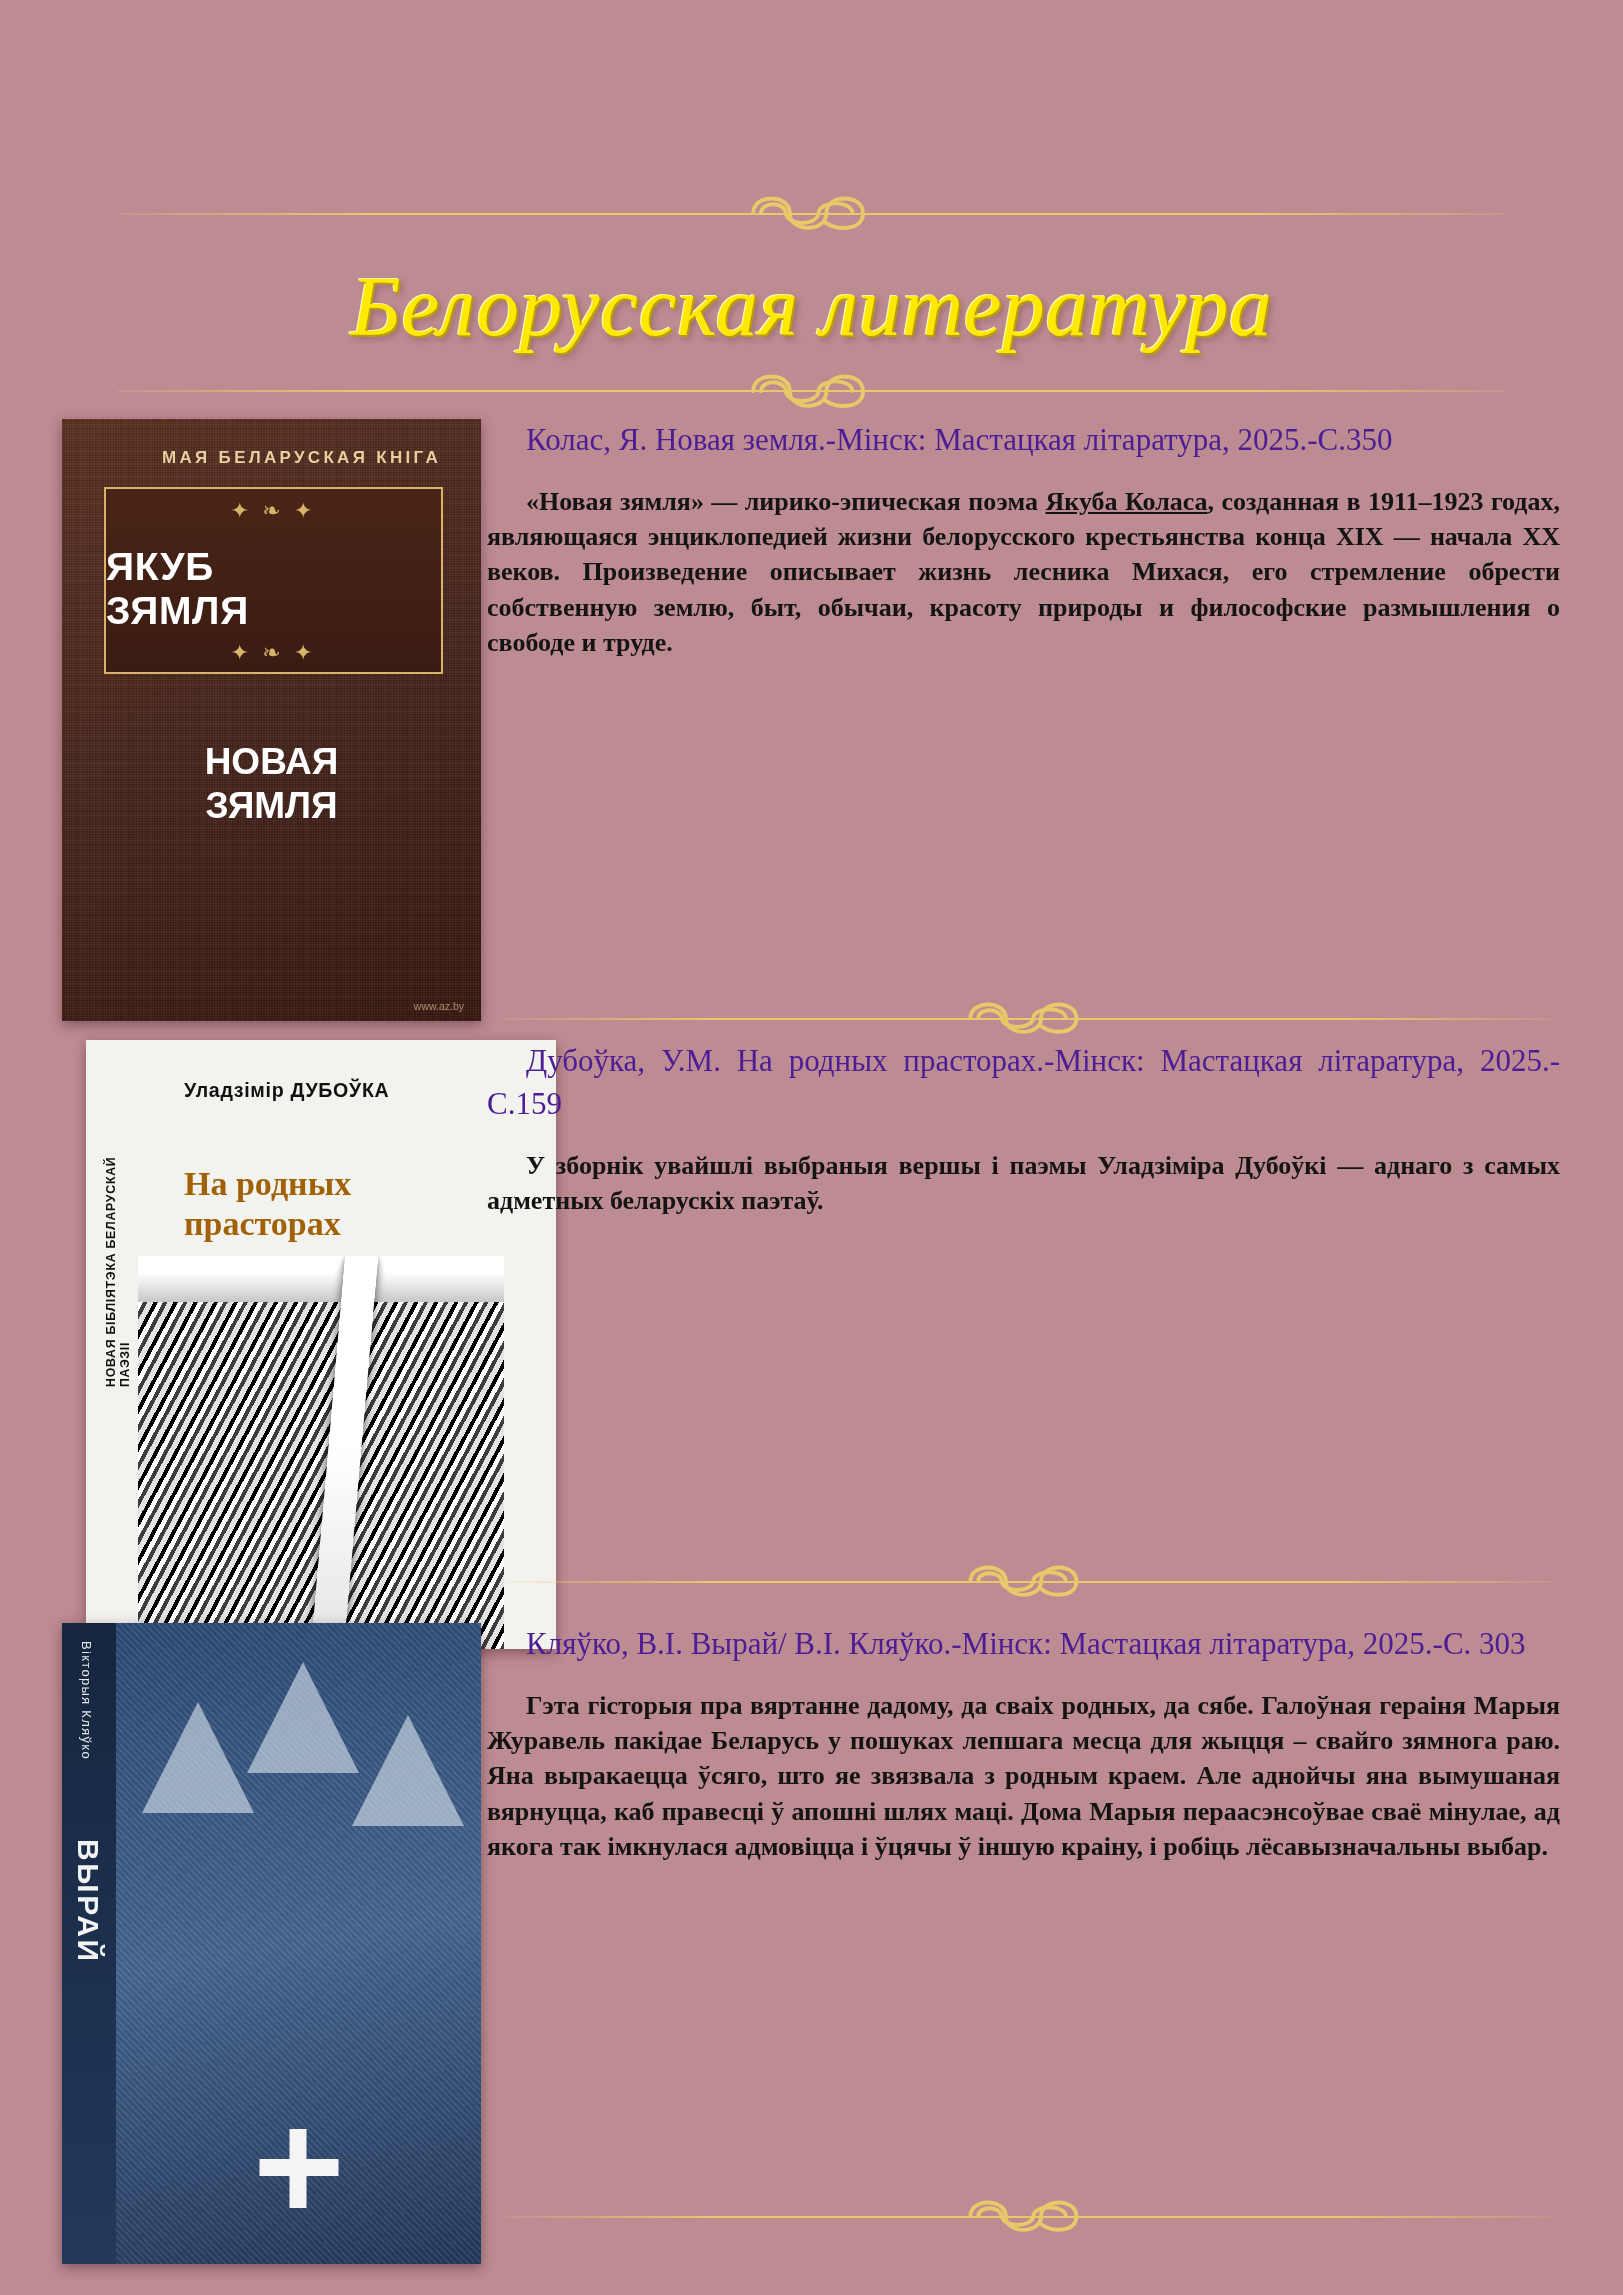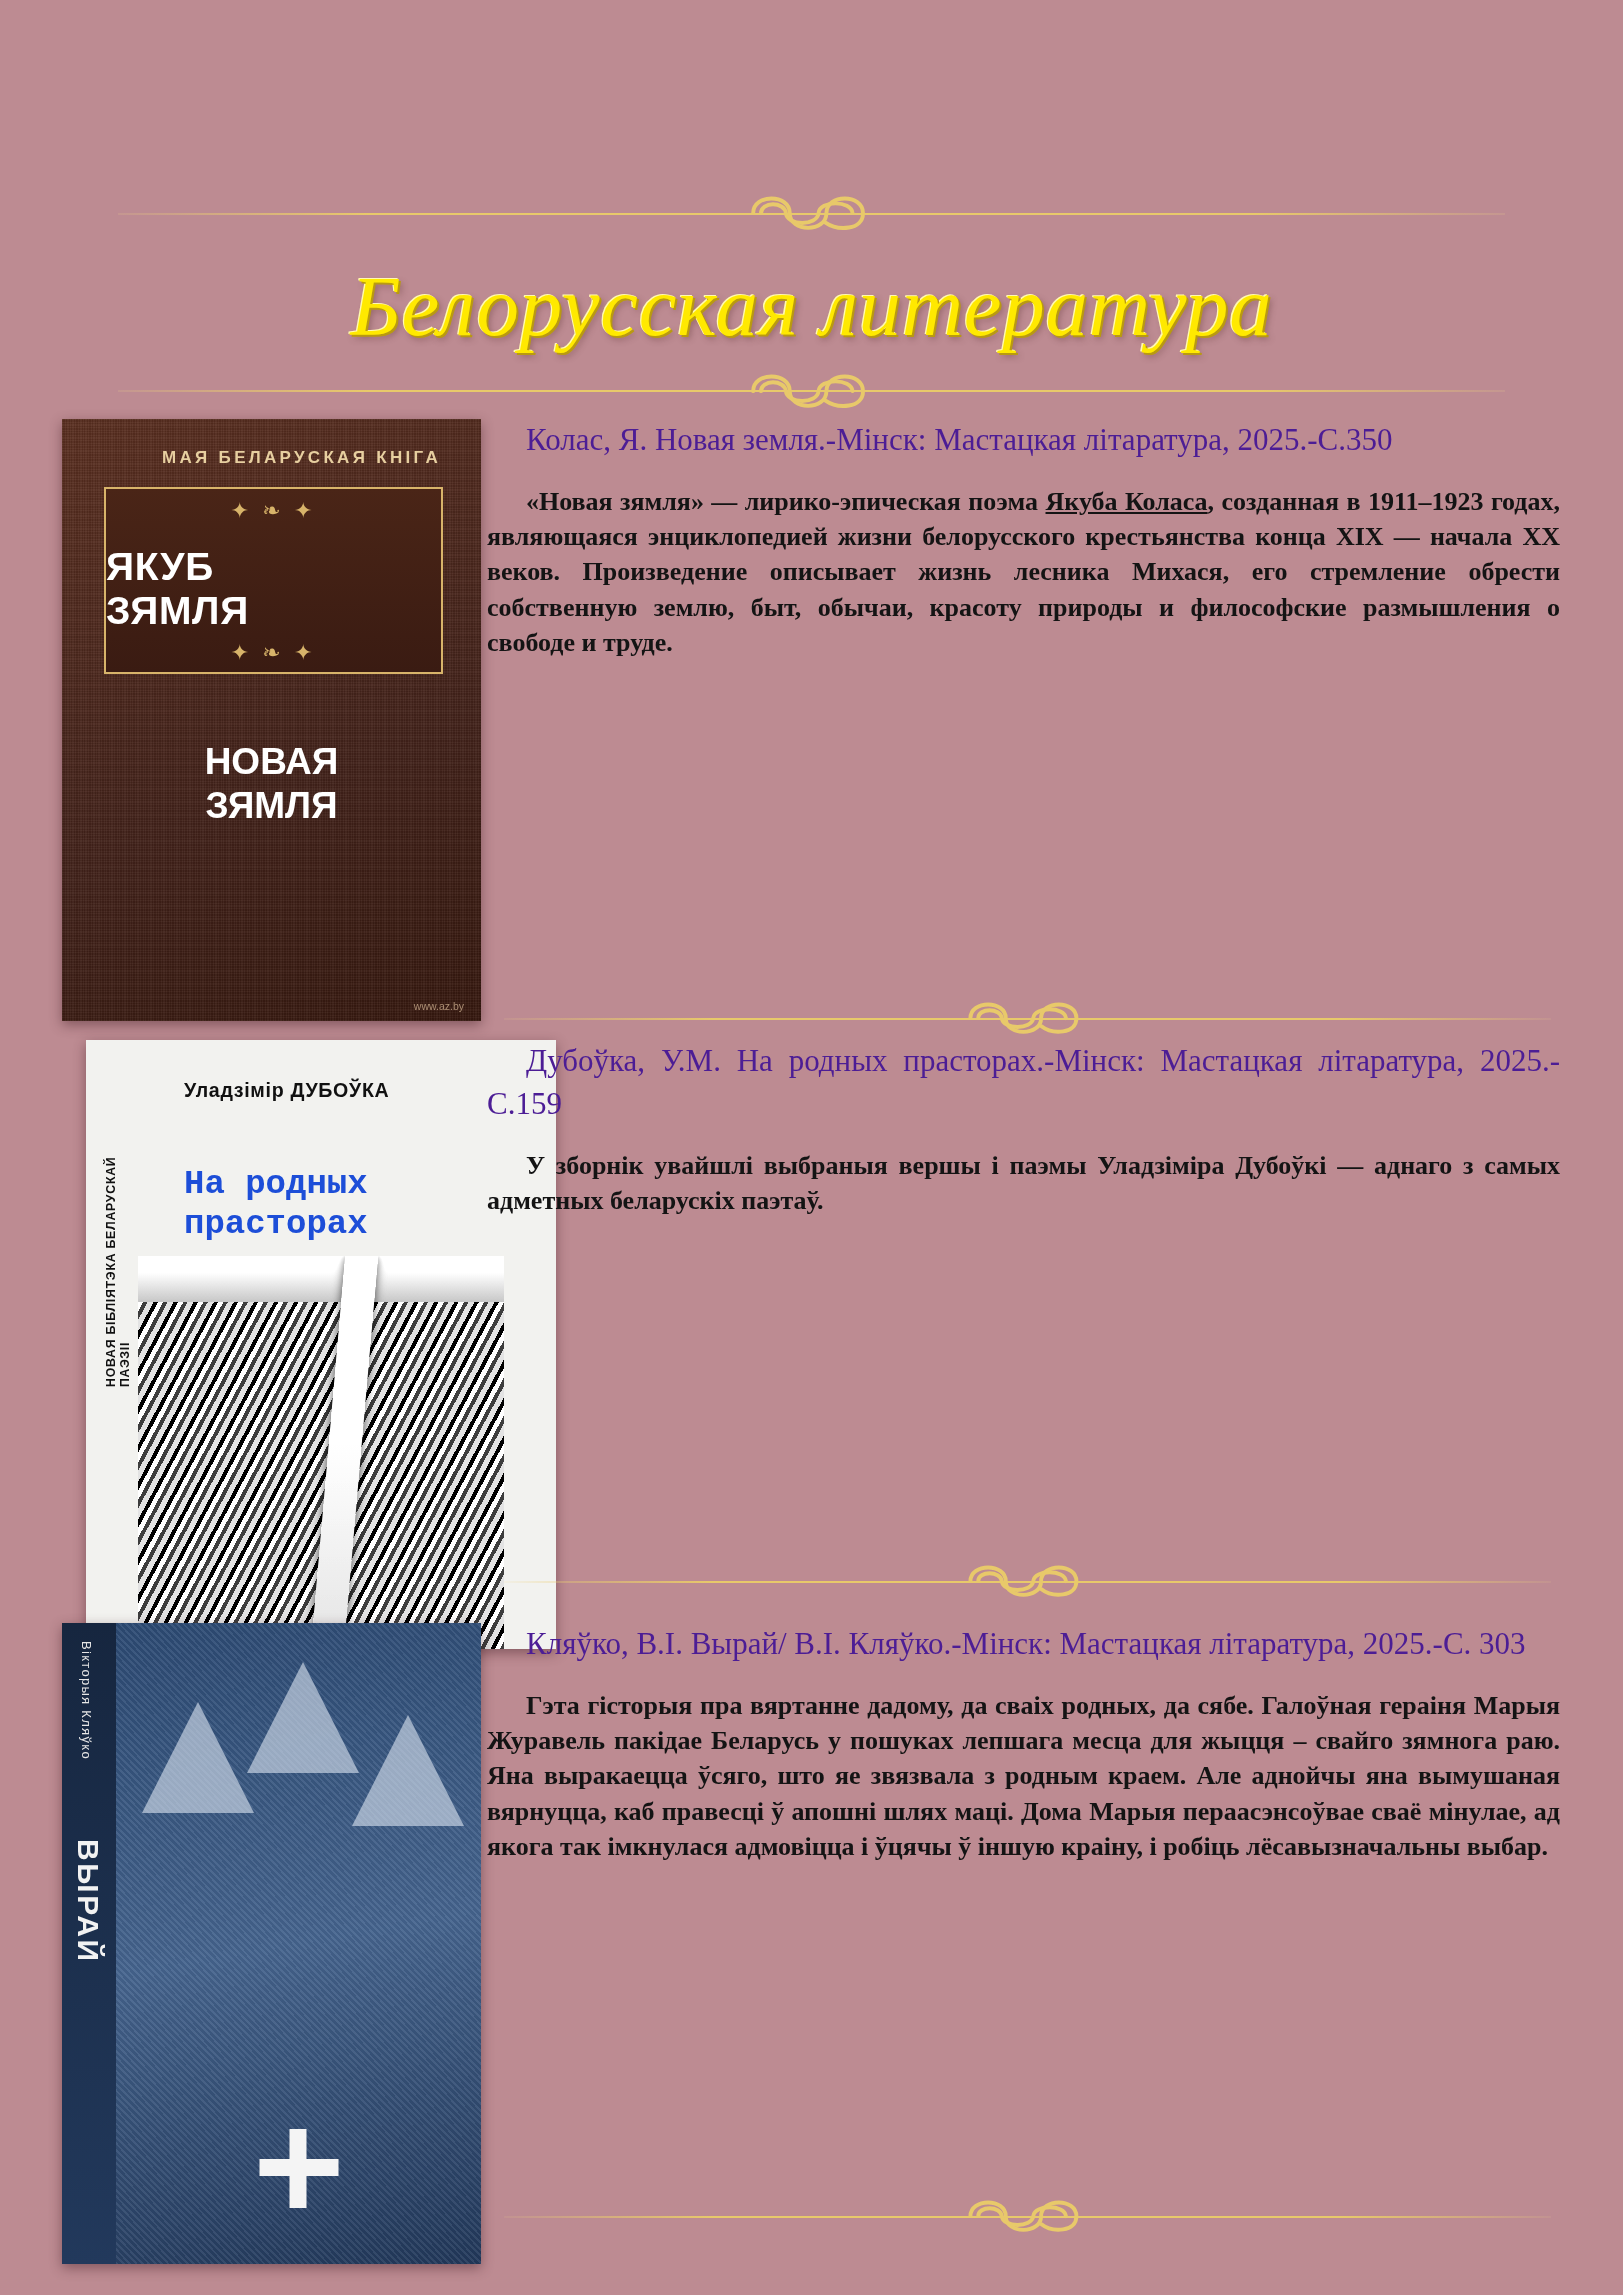--- a/index.html
+++ b/index.html
@@ -216,25 +216,25 @@
     color: #111;
     writing-mode: vertical-rl;
     transform: rotate(180deg);
     letter-spacing: 0.7px;
     text-align: left;
   }
   .c2-title {
     position: absolute;
     top: 124px; left: 98px;
     width: 281px;
-    font-family: Liberation Mono, monospace;
+    font-family: Liberation Serif, serif;
     font-weight: bold;
     font-size: 34px;
     line-height: 1.18;
-    color: #1d4ed8;
+    color: #a16207;
   }
   .c2-photo {
     position: absolute;
     top: 216px; left: 52px;
     width: 366px; height: 393px;
     background:
       repeating-linear-gradient(118deg, #111 0 3.9px, #e9e9e9 3.9px 8.5px, #4a4a4a 8.5px 12.4px, #cfcfcf 12.4px 17.7px),
       #2b2b2b;
     filter: contrast(1.25);
     overflow: hidden;

